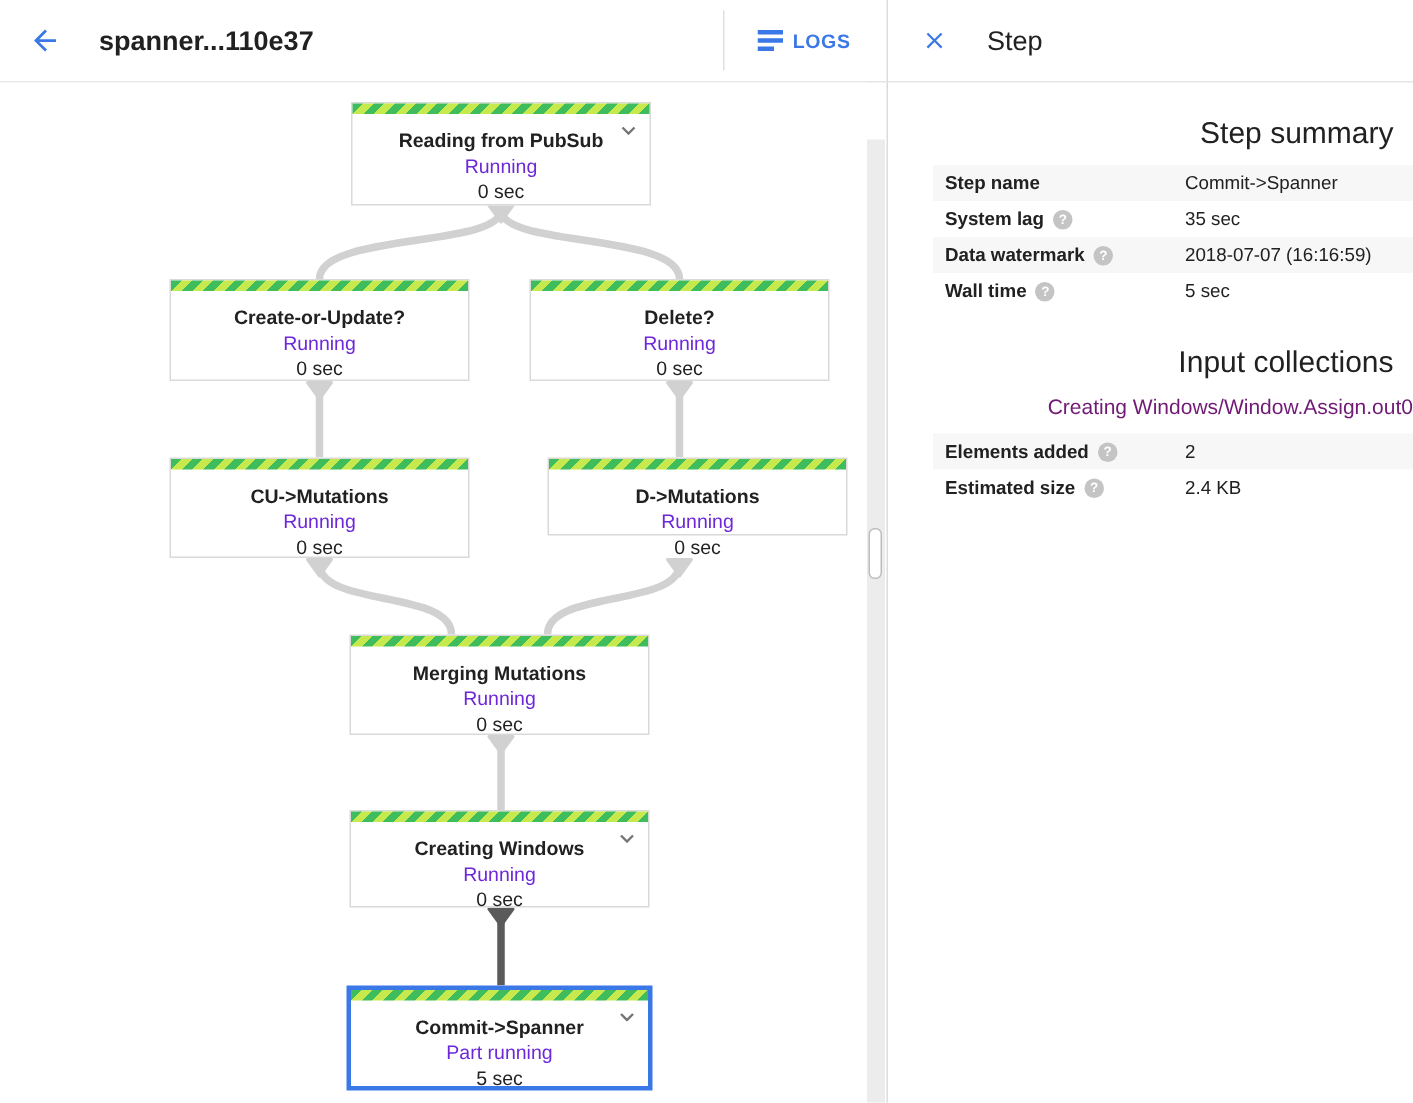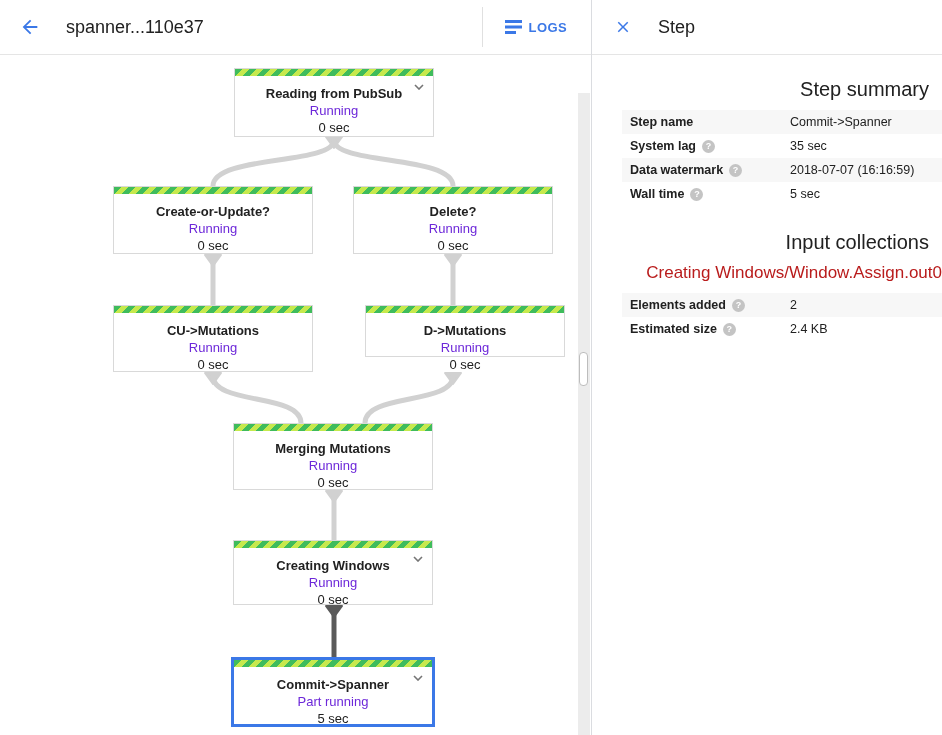--- a/index.html
+++ b/index.html
@@ -13,21 +13,21 @@
   }
 
   
   .topbar {
     position: absolute; left: 0; top: 0; width: 591px; height: 55px;
     background: #fff; border-bottom: 1px solid #e5e5e5;
     display: flex; align-items: center;
   }
   .back-btn { margin-left: 14px; width: 32px; height: 32px; border: none; background: transparent;
     display: flex; align-items: center; justify-content: center; cursor: pointer; }
-  .job-title { margin-left: 20px; font-size: 18px; color: #212121; }
+  .job-title { margin-left: 20px; font-size: 18px; color: #212121; font-weight: bold; }
   .topbar-spacer { flex: 1; }
   .topbar-divider { width: 1px; height: 40px; background: #e0e0e0; }
   .logs-btn { border: none; background: transparent; color: #3b78e7; font-weight: bold;
     font-size: 13px; letter-spacing: 0.4px; display: flex; align-items: center; gap: 7px;
     padding: 0 24px 0 22px; height: 100%; cursor: pointer; font-family: inherit; }
 
   
   .graph-area { position: absolute; left: 0; top: 55px; width: 578px; height: 680px; background: #fff; }
   .edges { position: absolute; left: 0; top: 0; }
 
@@ -52,21 +52,21 @@
 
   
   .panel { position: absolute; left: 591px; top: 0; width: 351px; height: 735px;
     background: #fff; border-left: 1px solid #dadce0; text-align: right; }
   .panel-header { height: 55px; border-bottom: 1px solid #e5e5e5; display: flex; align-items: center; }
   .close-btn { margin-left: 16px; width: 30px; height: 30px; border: none; background: transparent;
     display: flex; align-items: center; justify-content: center; cursor: pointer; }
   .panel-title { margin-left: 20px; font-size: 18px; color: #212121; }
 
   .section-heading { font-size: 20px; color: #212121; margin: 23px 13px 9px 24px; }
-  .collection-name { font-size: 17px; color: #b91c1c; margin: 0 0 10px 24px; }
+  .collection-name { font-size: 14px; color: #701a75; margin: 0 0 10px 24px; }
   .ptable { margin-left: 30px; }
   .prow { display: flex; align-items: center; height: 24px; font-size: 12.5px; padding-left: 8px; }
   .prow.odd { background: #f7f7f7; }
   .plabel { width: 160px; display: flex; align-items: center; gap: 6px; font-weight: bold; color: #212121; flex-shrink: 0; }
   .pvalue { color: #212121; }
   .help {
     display: inline-flex; align-items: center; justify-content: center;
     width: 13px; height: 13px; border-radius: 50%; background: #c4c4c4;
     color: #fff; font-size: 9px; font-weight: bold; cursor: pointer; flex-shrink: 0;
   }

